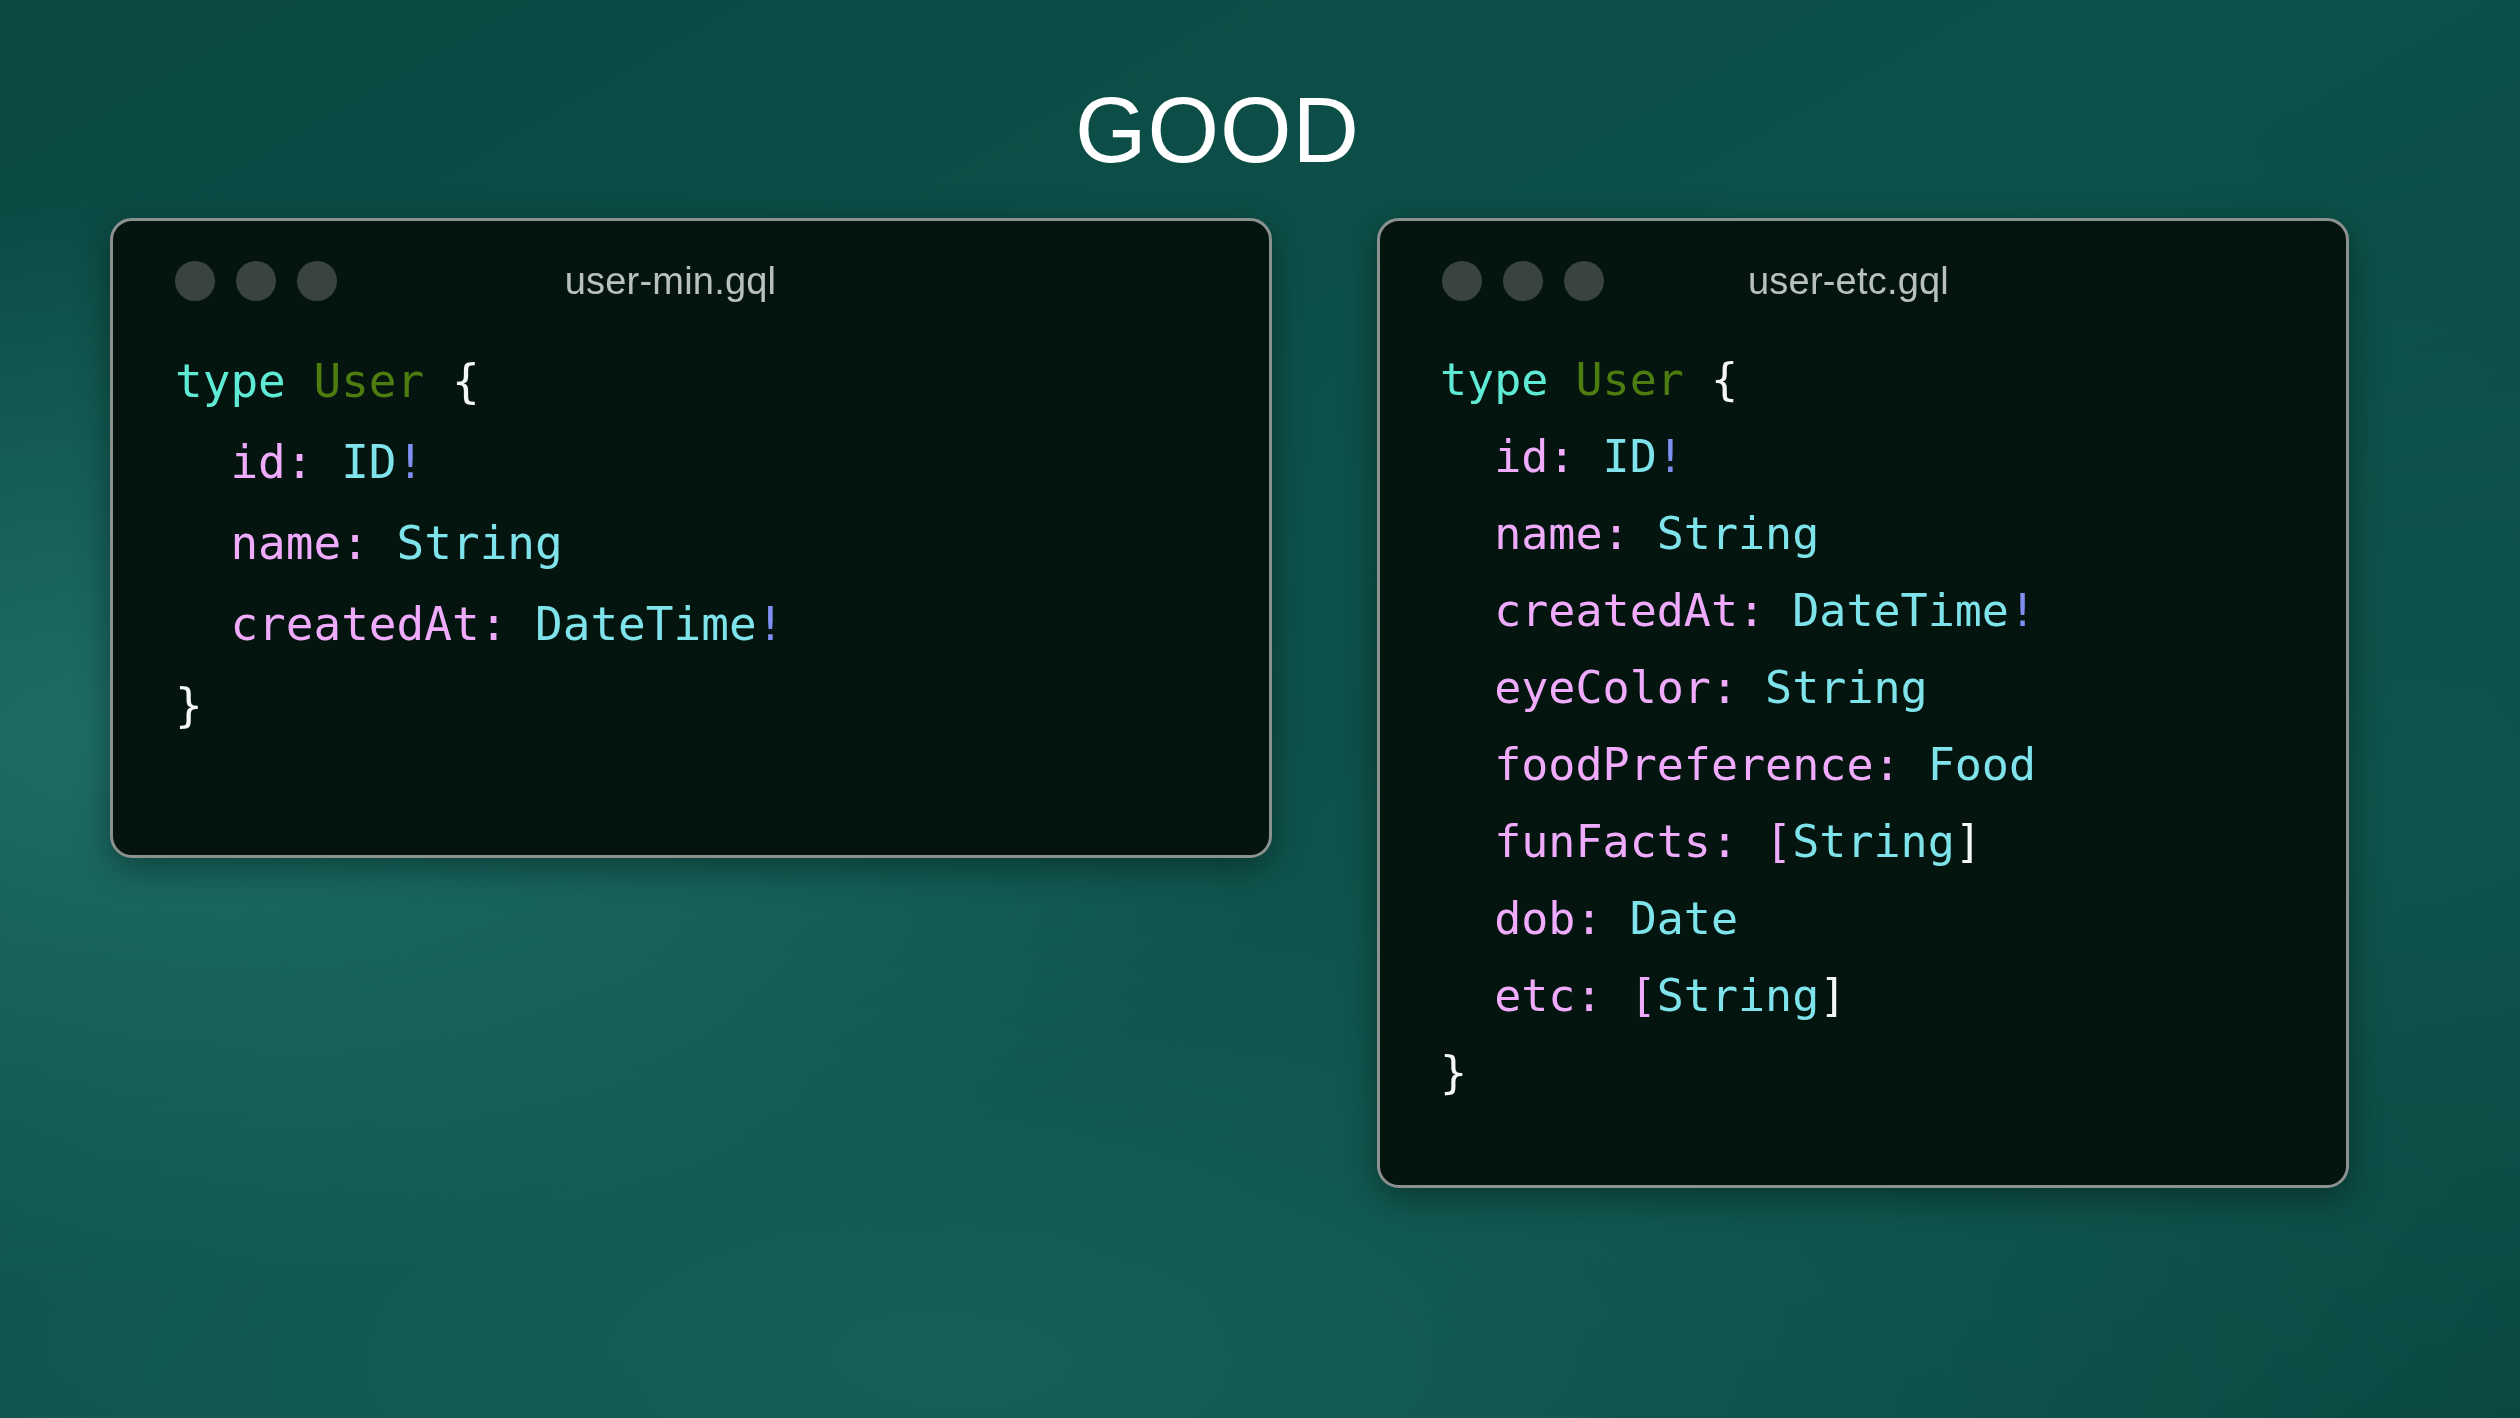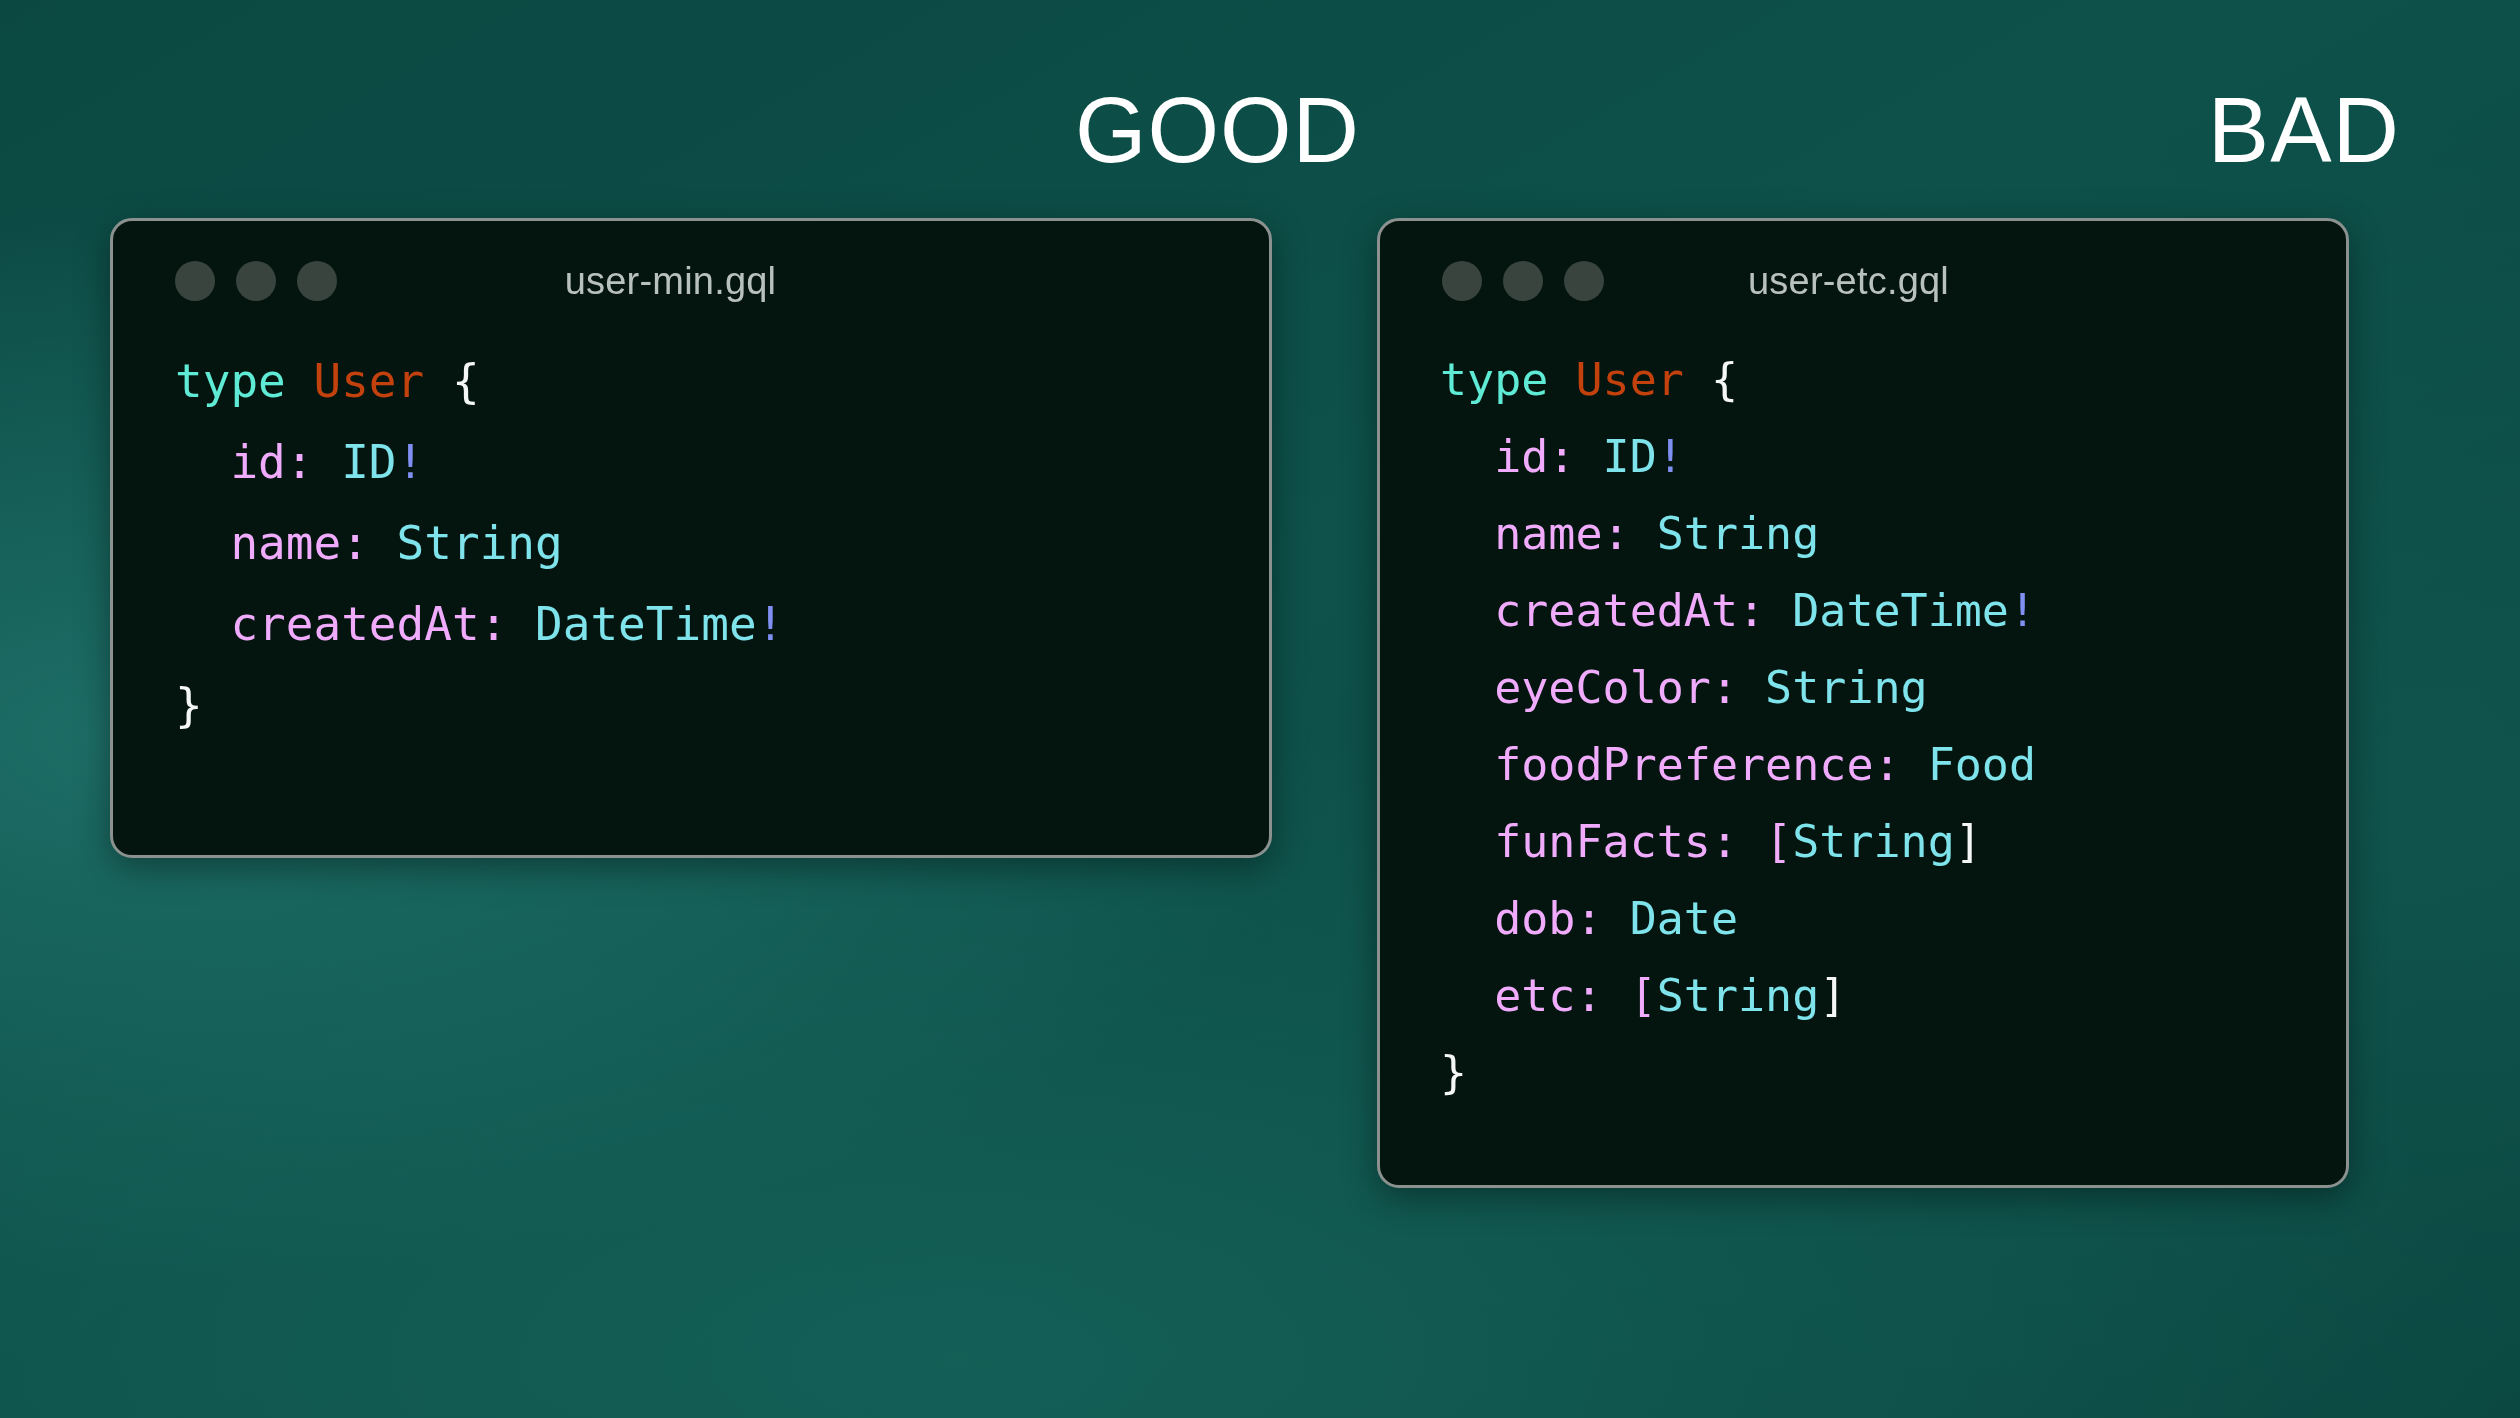--- a/index.html
+++ b/index.html
@@ -87,21 +87,21 @@
     font-size:46px;
     line-height:81px;
     white-space:pre;
     color:#f4f7f6;
   }
   #card-bad .code-body { font-size:45px; line-height:77px; padding-left:60px; }
 
   .code-line { white-space:pre; }
 
   .tok-kw    { color:#5eead4; }
-  .tok-type  { color:#c2410c; }
+  .tok-type  { color:#4d7c0f; }
   .tok-name  { color:#f0abfc; }
   .tok-ret   { color:#7ee3ea; }
   .tok-punct { color:#f4f7f6; }
   .tok-bang  { color:#7f8ff2; }
 </style>
 </head>
 <body>
 
 <div class="stage">
 
@@ -112,21 +112,20 @@
       <div class="dots">
         <span class="dot"></span>
         <span class="dot"></span>
         <span class="dot"></span>
       </div>
       <div class="window-title">user-min.gql</div>
     </div>
     <div class="code-body"><div class="code-line"><span class="tok-kw">type </span><span class="tok-type">User</span><span class="tok-punct"> {</span></div><div class="code-line"><span class="tok-name">  id: </span><span class="tok-ret">ID</span><span class="tok-bang">!</span></div><div class="code-line"><span class="tok-name">  name: </span><span class="tok-ret">String</span></div><div class="code-line"><span class="tok-name">  createdAt: </span><span class="tok-ret">DateTime</span><span class="tok-bang">!</span></div><div class="code-line"><span class="tok-punct">}</span></div></div>
   </div>
 
-  <div class="heading" id="heading-bad">BAD</div>
 
   <div class="code-card" id="card-bad">
     <div class="title-bar">
       <div class="dots">
         <span class="dot"></span>
         <span class="dot"></span>
         <span class="dot"></span>
       </div>
       <div class="window-title">user-etc.gql</div>
     </div>

